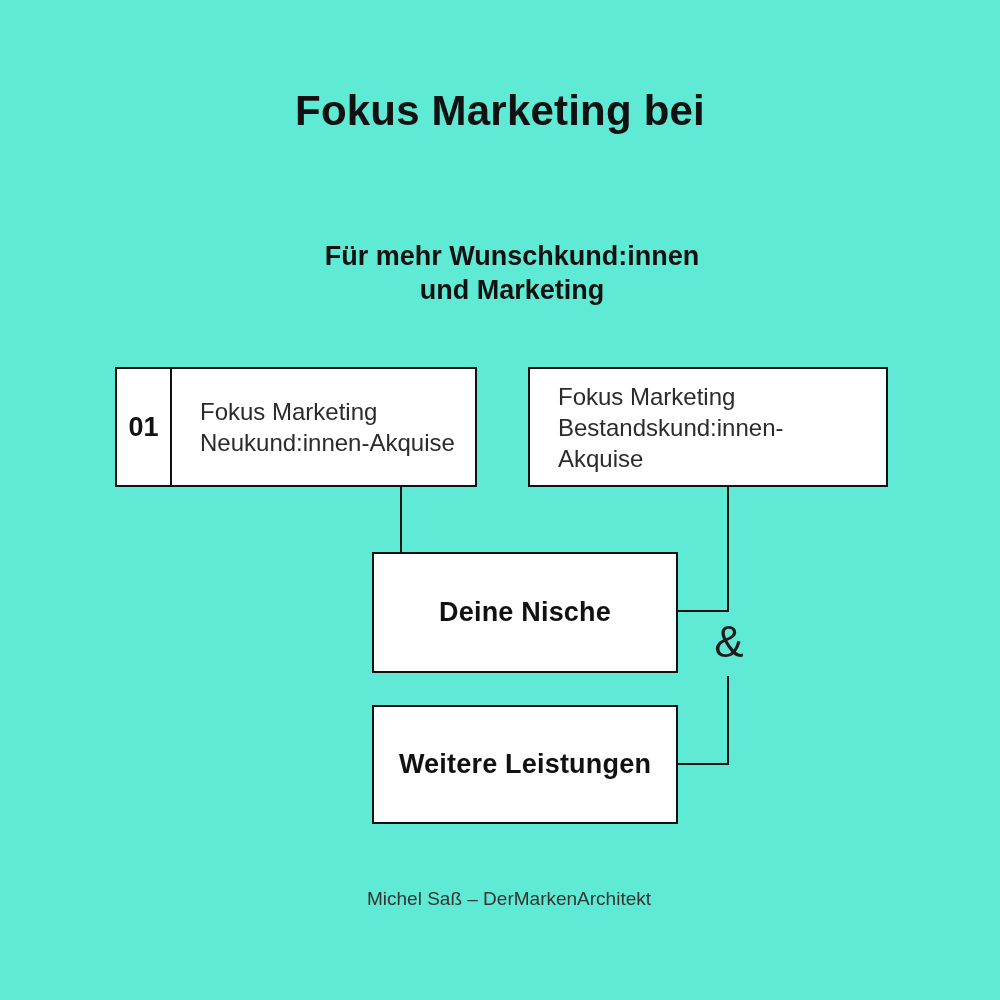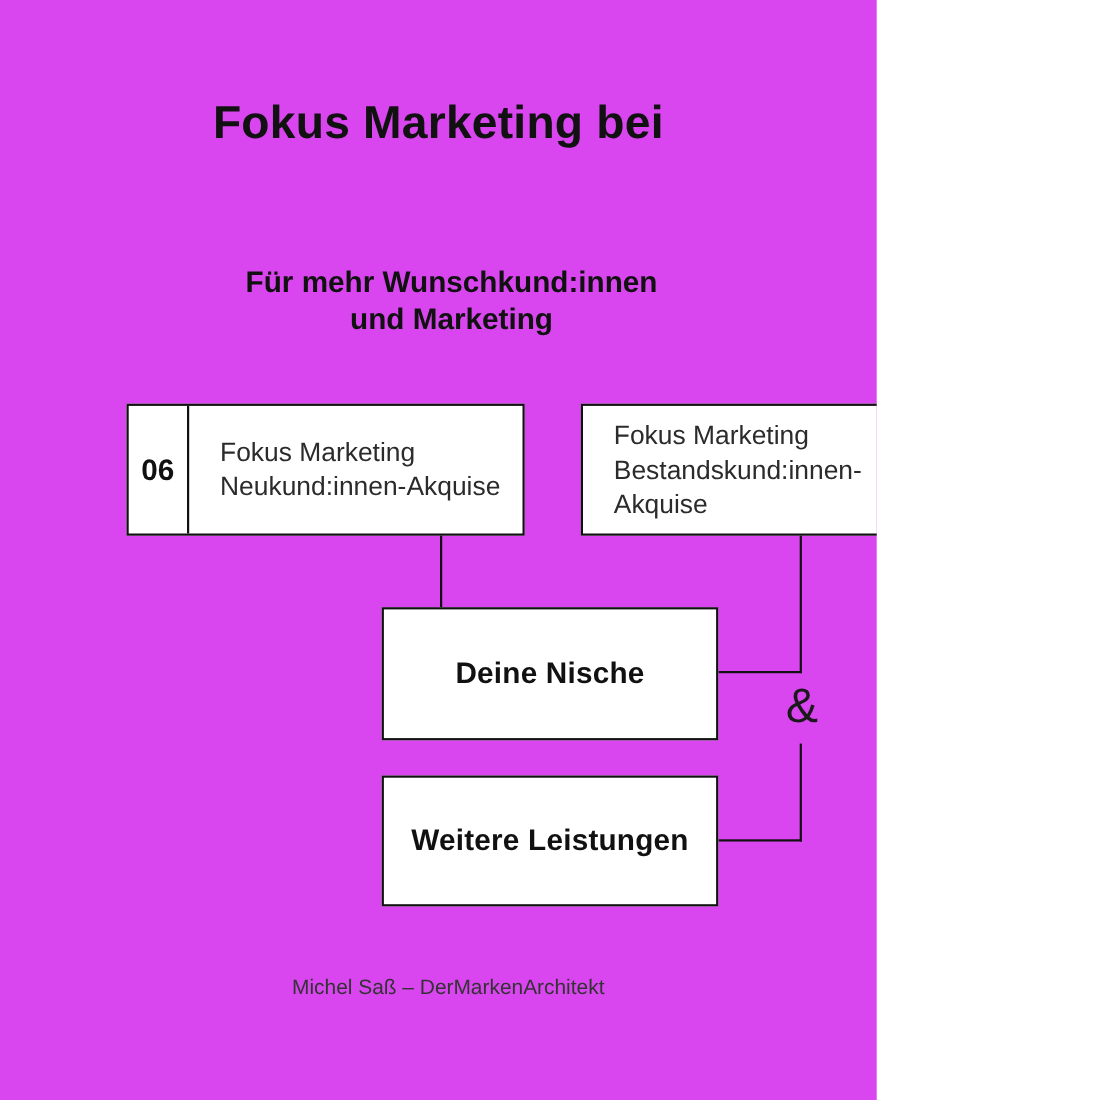--- a/index.html
+++ b/index.html
@@ -1,21 +1,21 @@
 <!DOCTYPE html>
 <html><head>
 <meta charset="utf-8">
 <style>
   * { margin: 0; padding: 0; box-sizing: border-box; }
   html, body { background: #ffffff; }
   .canvas {
     position: relative;
-    width: 797px;
+    width: 1000px;
     height: 1000px;
-    background: #d946ef;
+    background: #5eead4;
     font-family: "Liberation Sans", sans-serif;
     color: #111111;
     overflow: hidden;
   }
 
   
   .title {
     position: absolute;
     left: 0; right: 0;
     top: 84px;
@@ -78,20 +78,21 @@
     border: 2px solid #111111;
     background: #ffffff;
     display: flex;
     align-items: center;
     justify-content: center;
     text-align: center;
     font-weight: 800;
     font-size: 27px;
     letter-spacing: 0.2px;
     color: #111111;
+    margin-left: 25px;
   }
   .node-nische  { left: 347px; top: 552px; width: 306px; height: 121px; }
   .node-weitere { left: 347px; top: 705px; width: 306px; height: 119px; }
 
   
   .vline, .hline { position: absolute; background: #111111; }
   .conn-a   { left: 400px; top: 487px; width: 2px;  height: 65px;  }
   .conn-b-v { left: 727px; top: 487px; width: 2px;  height: 125px; }
   .conn-b-h { left: 653px; top: 610px; width: 76px; height: 2px;   }
   .conn-c-v { left: 727px; top: 676px; width: 2px;  height: 89px;  }
@@ -130,21 +131,21 @@
   <div class="title">
     <div>Fokus Marketing bei</div>
   </div>
 
   <div class="subtitle">
     <div>Für mehr Wunschkund:innen</div>
     <div>und Marketing</div>
   </div>
 
   <div class="node node-1">
-    <div class="num">06</div>
+    <div class="num">01</div>
     <div class="label">Fokus Marketing
 Neukund:innen-Akquise</div>
   </div>
 
   <div class="node node-2">
     <div class="label">Fokus Marketing
 Bestandskund:innen-
 Akquise</div>
   </div>
 

